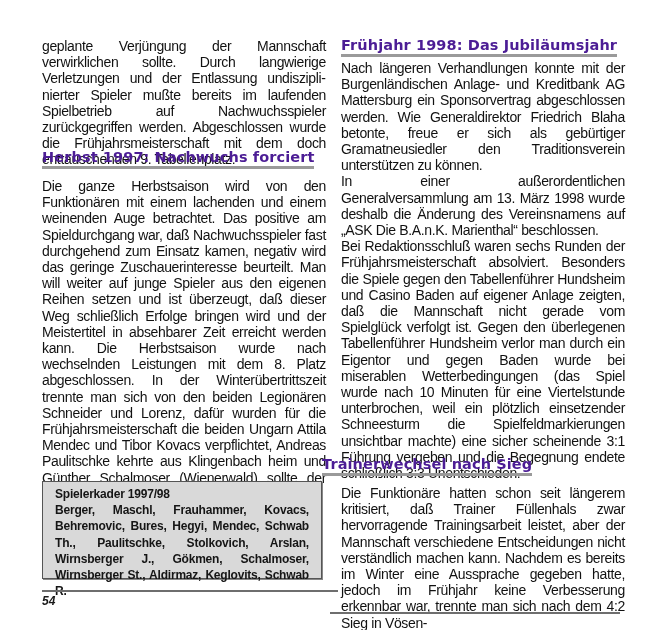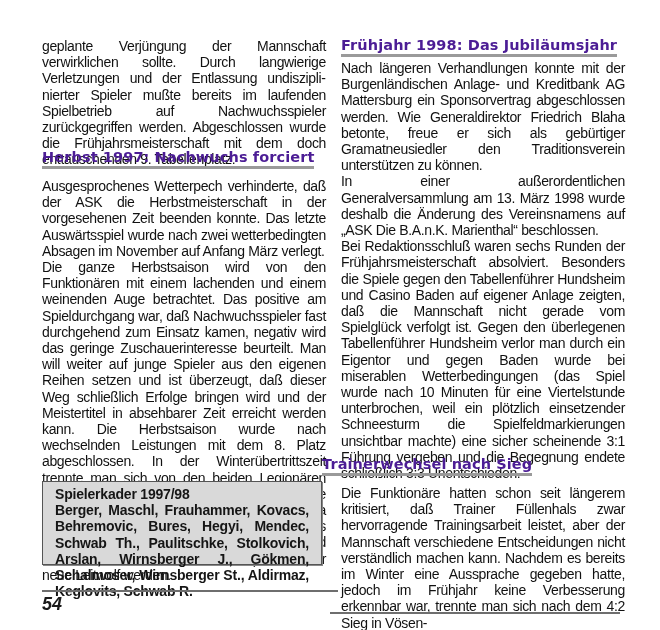--- a/index.html
+++ b/index.html
@@ -55,64 +55,63 @@
     .h-left { position: absolute; left: 42px; top: 148px; }
     .h-left-body { position: absolute; left: 42px; top: 178px; width: 284px; }
     .h-right-top { position: absolute; left: 341px; top: 36px; }
     .h-right-mid { position: absolute; left: 322px; top: 455px; text-align: right; }
     .right-body-2 { position: absolute; left: 341px; top: 485px; width: 284px; }
     .squad-box {
       position: absolute;
       left: 42px;
       top: 481px;
       width: 280px;
-      height: 84px;
+      height: 98px;
       background: #d9d9d9;
       border: 1px solid #555555;
       box-shadow: 1px 1px 0 #888888;
       padding: 4px 12px 0 12px;
       box-sizing: border-box;
       font-weight: bold;
-      font-size: 14px;
+      font-size: 12px;
       line-height: 16.2px;
       letter-spacing: -0.2px;
       color: #151515;
     }
     .squad-title { margin: 0; }
     .squad-players { margin: 0; text-align: justify; }
     .rule {
       position: absolute;
       height: 2px;
       background: #6e6e6e;
     }
     .rule-left { left: 42px; top: 590px; width: 296px; }
     .rule-right { left: 330px; top: 612px; width: 290px; }
     .page-number {
       position: absolute;
       left: 42px;
       top: 594px;
       font-weight: bold;
       font-style: italic;
-      font-size: 18px;
+      font-size: 12px;
       color: #1a1a1a;
     }
   </style>
 </head>
 <body>
 
 <div class="col col-left">
   <p class="para">geplante Verjüngung der Mannschaft verwirklichen sollte. Durch langwierige Verletzungen und der Entlassung undiszipli­nierter Spieler mußte bereits im laufenden Spielbetrieb auf Nachwuchsspieler zurückgegriffen werden. Abgeschlossen wurde die Frühjahrsmeisterschaft mit dem doch enttäuschen­den 9. Tabellenplatz.</p>
 </div>
 
 <div class="h-left">
   <h2 class="heading">Herbst 1997: Nachwuchs forciert</h2>
 </div>
 
 <div class="col h-left-body">
-  <p class="para">Ausgesprochenes Wetterpech verhinderte, daß der ASK die Herbstmeisterschaft in der vorgesehenen Zeit beenden konn­te. Das letzte Auswärtsspiel wurde nach zwei wetterbedingten Absagen im November auf Anfang März verlegt.</p>
   <p class="para">Die ganze Herbstsaison wird von den Funktionären mit einem lachenden und einem weinenden Auge betrachtet. Das positi­ve am Spieldurchgang war, daß Nachwuchsspieler fast durch­gehend zum Einsatz kamen, negativ wird das geringe Zuschauerinteresse beurteilt. Man will weiter auf junge Spieler aus den eigenen Reihen setzen und ist überzeugt, daß dieser Weg schließlich Erfolge bringen wird und der Meistertitel in absehbarer Zeit erreicht werden kann. Die Herbstsaison wurde nach wechselnden Leistungen mit dem 8. Platz abgeschlos­sen. In der Winterübertrittszeit trennte man sich von den bei­den Legionären Schneider und Lorenz, dafür wurden für die Frühjahrsmeisterschaft die beiden Ungarn Attila Mendec und Tibor Kovacs verpflichtet, Andreas Paulitschke kehrte aus Klin­genbach heim und Günther Schalmoser (Wienerwald) sollte der neue Leitwolf werden.</p>
 </div>
 
 <div class="squad-box">
   <p class="squad-title">Spielerkader 1997/98</p>
   <p class="squad-players">Berger, Maschl, Frauhammer, Kovacs, Behremovic, Bures, Hegyi, Mendec, Schwab Th., Paulitschke, Stolkovich, Arslan, Wirnsberger J., Gökmen, Schal­moser, Wirnsberger St., Aldirmaz, Keglovits, Schwab R.</p>
 </div>
 
 <div class="rule rule-left"></div>
 <div class="page-number">54</div>

